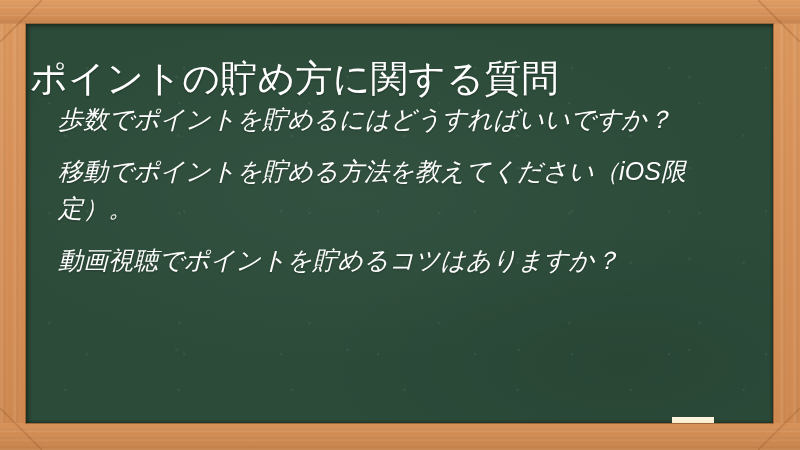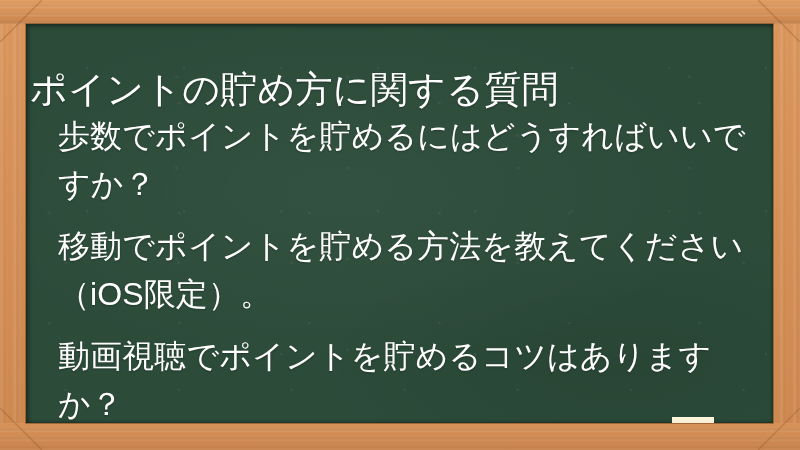--- a/index.html
+++ b/index.html
@@ -113,21 +113,21 @@
       radial-gradient(circle at 18% 72%, #ffffff 0 1px, transparent 1.6px),
       radial-gradient(circle at 63% 31%, #ffffff 0 1px, transparent 1.6px),
       radial-gradient(circle at 88% 58%, #ffffff 0 1px, transparent 1.6px),
       radial-gradient(circle at 35% 88%, #ffffff 0 1px, transparent 1.6px);
     background-size: 130px 110px, 97px 143px, 171px 91px, 113px 127px;
   }
 
   
   #content {
     position: absolute;
-    left: 0; top: 12px;
+    left: 0; top: 1px;
     width: 747px;
     height: 297px;
   }
 
   #title {
     position: absolute;
     left: 4px;
     top: 6px;
     width: 730px;
     color: #ffffff;
@@ -143,27 +143,28 @@
     position: absolute;
     left: 32px;
     top: 76px;
     width: 690px;
     margin: 0;
     padding: 0;
     list-style: none;
   }
   #bullet-list li {
     color: #ffffff;
-    font-size: 32px;
+    font-size: 25px;
     font-weight: 400;
     line-height: 1.50;
     letter-spacing: 0.1px;
     margin: 0 0 14px 0;
     text-shadow: 0 1px 2px rgba(0,0,0,0.25);
     word-break: break-all;
+    font-style: italic;
   }
   #bullet-list li:last-child { margin-bottom: 0; }
 
   
   #chalk-stick {
     position: absolute;
     left: 646px;
     top: 393px;
     width: 42px;
     height: 11px;

